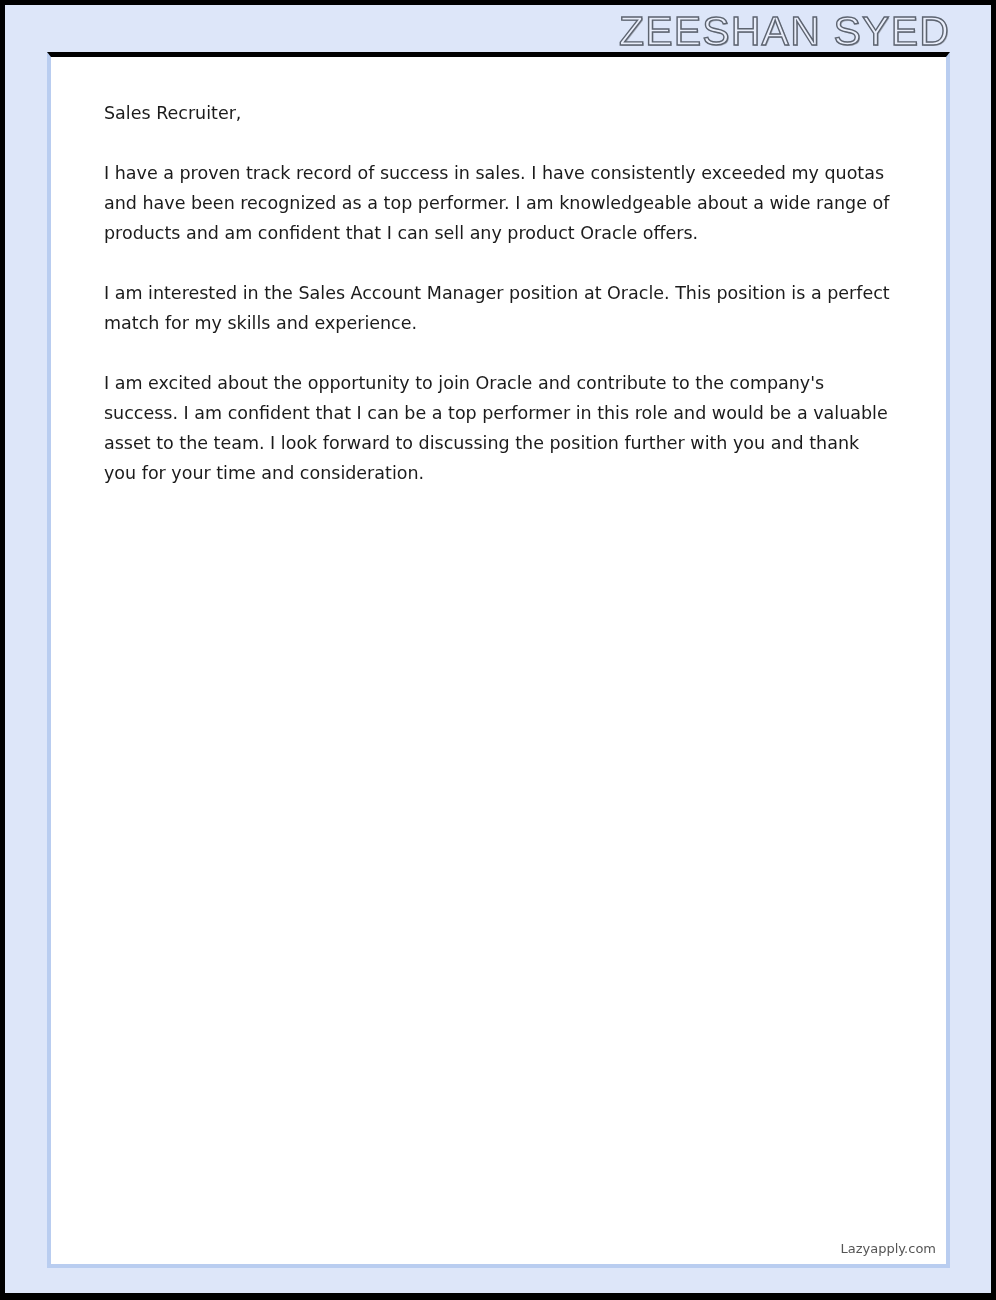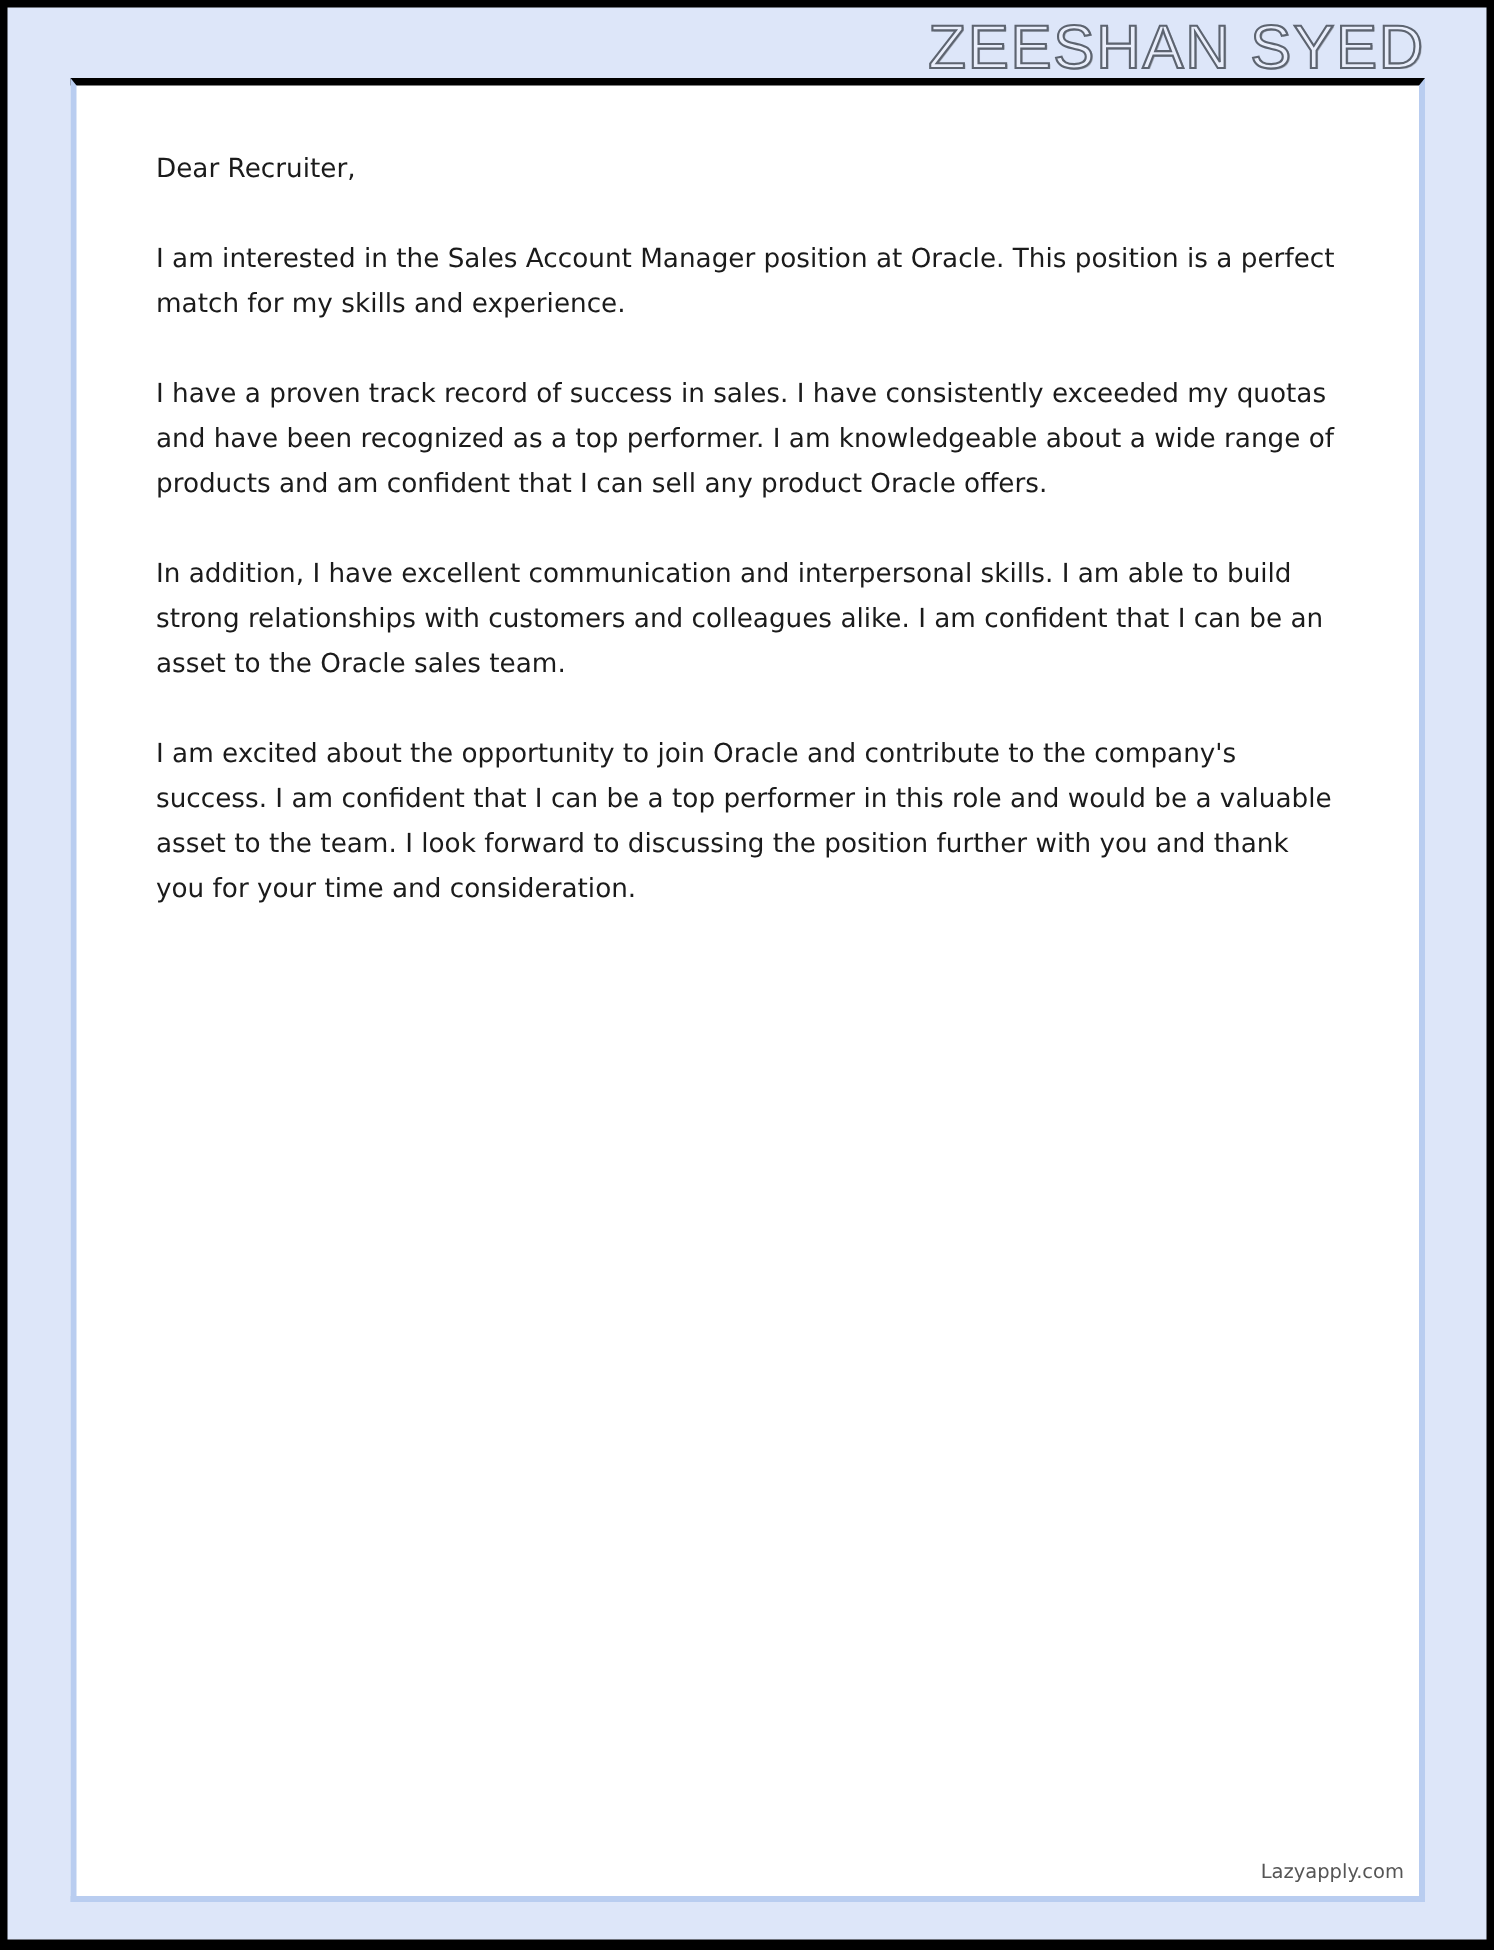--- a/index.html
+++ b/index.html
@@ -110,27 +110,26 @@
 
   <div class="header-band">
     <div class="name-title">ZEESHAN SYED</div>
   </div>
 
   <div class="page">
     <div class="page-inner">
 
       <div class="letter-body">
 
-        <p class="salutation">Dear Recruiter,</p>
+        <p class="salutation">Sales Recruiter,</p>
+
+        <p>I have a proven track record of success in sales. I have consistently exceeded my quotas and have been recognized as a top performer. I am knowledgeable about a wide range of products and am confident that I can sell any product Oracle offers.</p>
 
         <p>I am interested in the Sales Account Manager position at Oracle. This position is a perfect match for my skills and experience.</p>
 
-        <p>I have a proven track record of success in sales. I have consistently exceeded my quotas and have been recognized as a top performer. I am knowledgeable about a wide range of products and am confident that I can sell any product Oracle offers.</p>
-
-        <p>In addition, I have excellent communication and interpersonal skills. I am able to build strong relationships with customers and colleagues alike. I am confident that I can be an asset to the Oracle sales team.</p>
 
         <p>I am excited about the opportunity to join Oracle and contribute to the company's success. I am confident that I can be a top performer in this role and would be a valuable asset to the team. I look forward to discussing the position further with you and thank you for your time and consideration.</p>
 
 
       </div>
 
       <div class="page-footer">Lazyapply.com</div>
 
     </div>
   </div>

